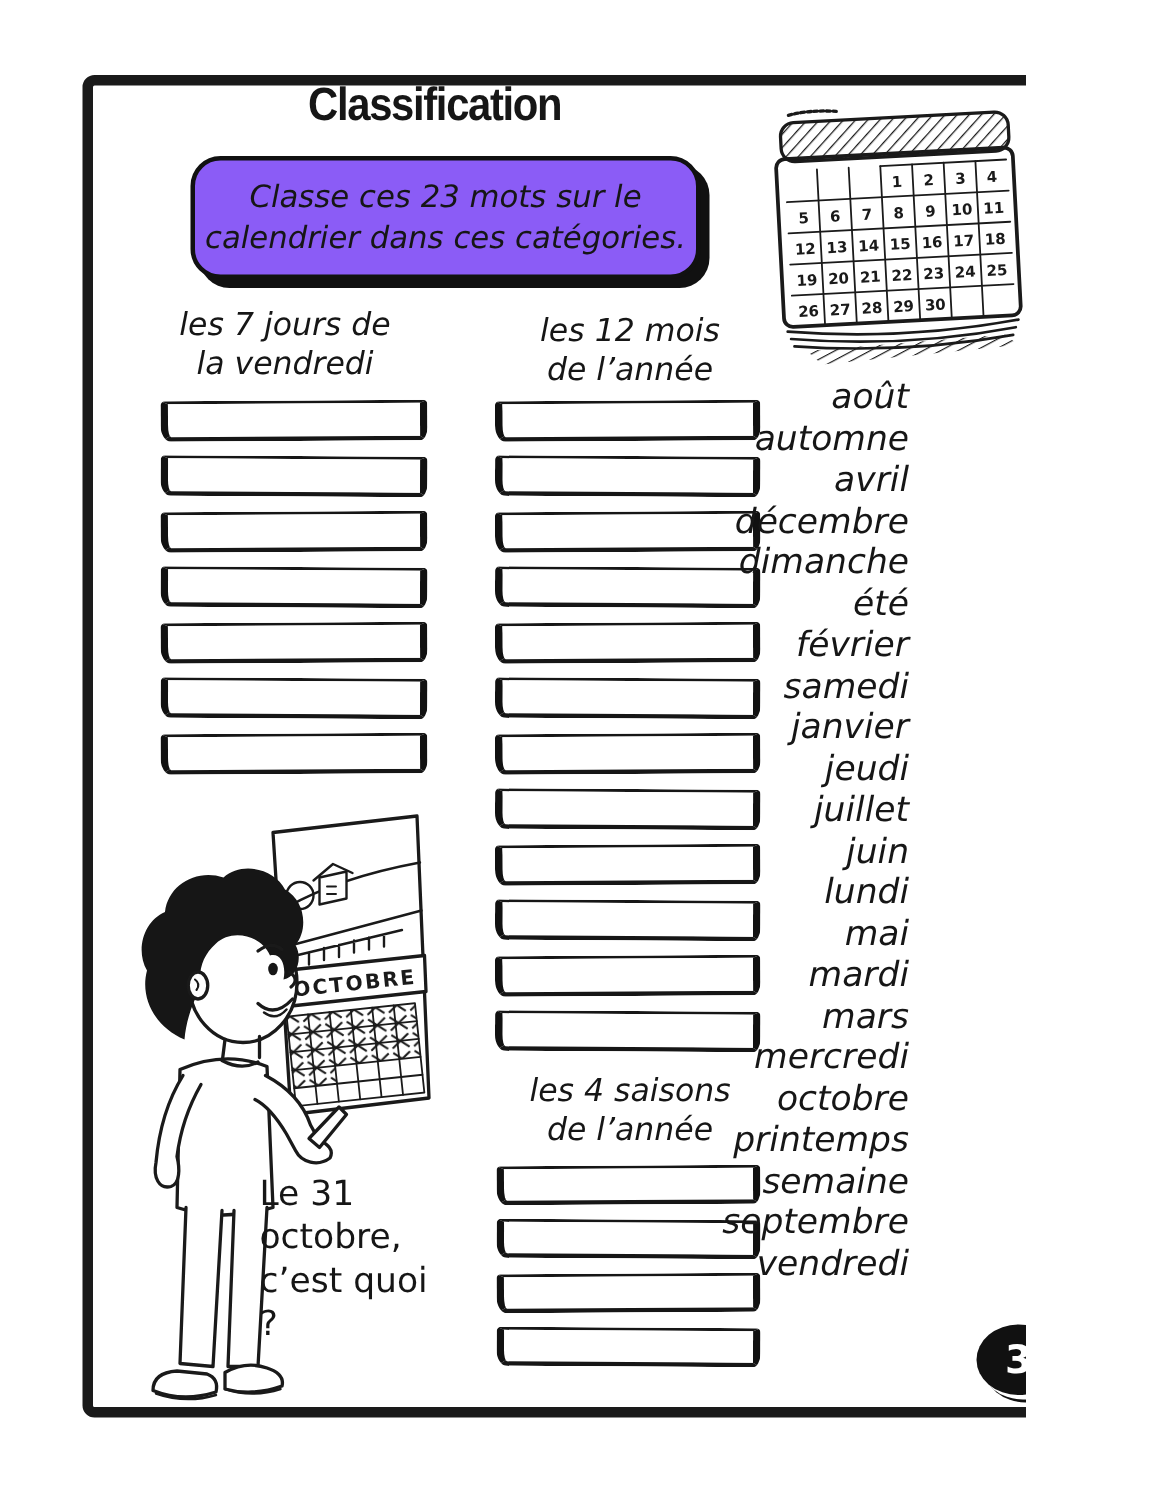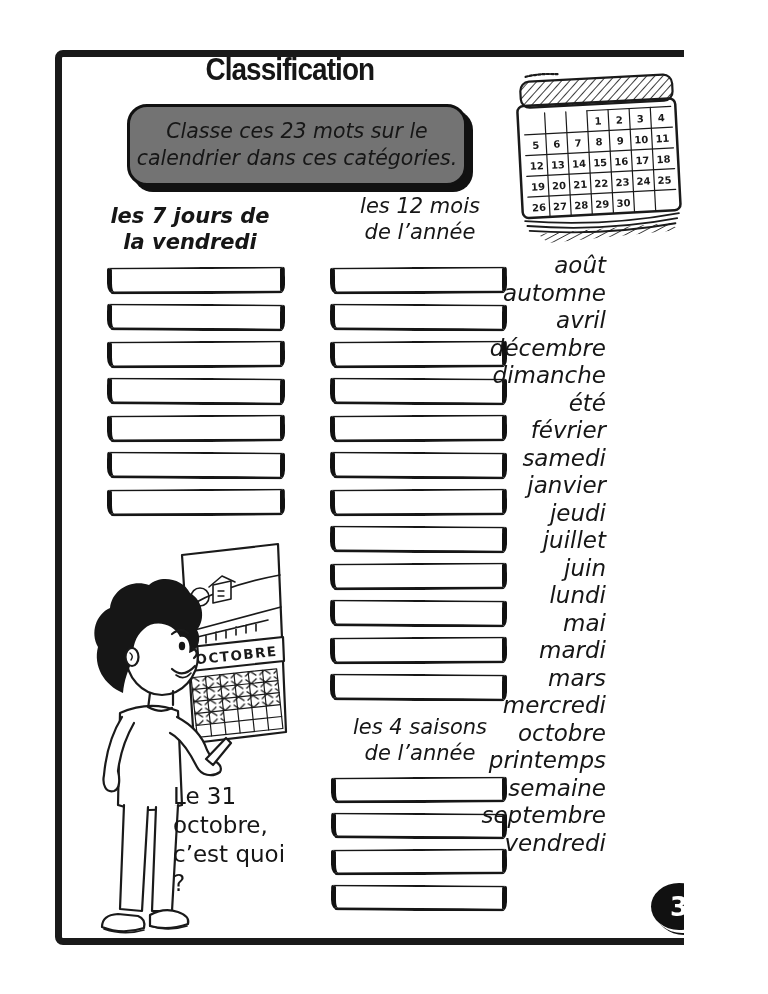--- a/index.html
+++ b/index.html
@@ -6,27 +6,27 @@
   #canvas{position:relative;width:684px;height:994px;background:#fff;overflow:hidden;
           font-family:"DejaVu Sans",sans-serif;color:#161616;}
   .frame{position:absolute;left:55px;top:50px;width:657px;height:895px;
          border:7px solid #1a1a1a;border-radius:8px;box-sizing:border-box;}
   .page-title{position:absolute;left:140px;top:52px;width:300px;text-align:center;
               font-family:"Liberation Sans",sans-serif;font-weight:800;font-size:31px;
               letter-spacing:-1px;}
   .page-title span{display:inline-block;transform:scaleX(.9);}
   .instruction-box{position:absolute;left:127px;top:104px;width:340px;height:82px;
                    box-sizing:border-box;border:3.5px solid #111;border-radius:20px;
-                   box-shadow:6px 6px 0 #111;background:#737373;
+                   box-shadow:6px 6px 0 #111;background:#8b5cf6;
                    display:flex;flex-direction:column;justify-content:center;align-items:center;}
   .instruction-box .line{font-style:italic;font-size:20.5px;line-height:27px;white-space:nowrap;}
   .col-header{position:absolute;width:180px;text-align:center;font-style:italic;
               font-size:21px;line-height:26px;}
-  #header-days{left:100px;top:203px;font-weight:bold;}
-  #header-months{left:330px;top:193px;}
+  #header-days{left:100px;top:203px;}
+  #header-months{left:330px;top:207px;}
   #header-seasons{left:330px;top:714px;}
   .box-col{position:absolute;}
   #days-boxes{left:107px;top:267px;width:178px;}
   #months-boxes{left:330px;top:267px;width:177px;}
   #seasons-boxes{left:331px;top:777px;width:176px;}
   .answer-box{height:27px;background:#fff;box-sizing:border-box;margin-bottom:10px;
               border-top:2.5px solid #161616;border-bottom:3px solid #161616;
               border-left:5.5px solid #111;border-right:5.5px solid #111;
               border-radius:3px 3px 5px 7px / 3px 3px 9px 11px;}
   #seasons-boxes .answer-box{height:26px;}

